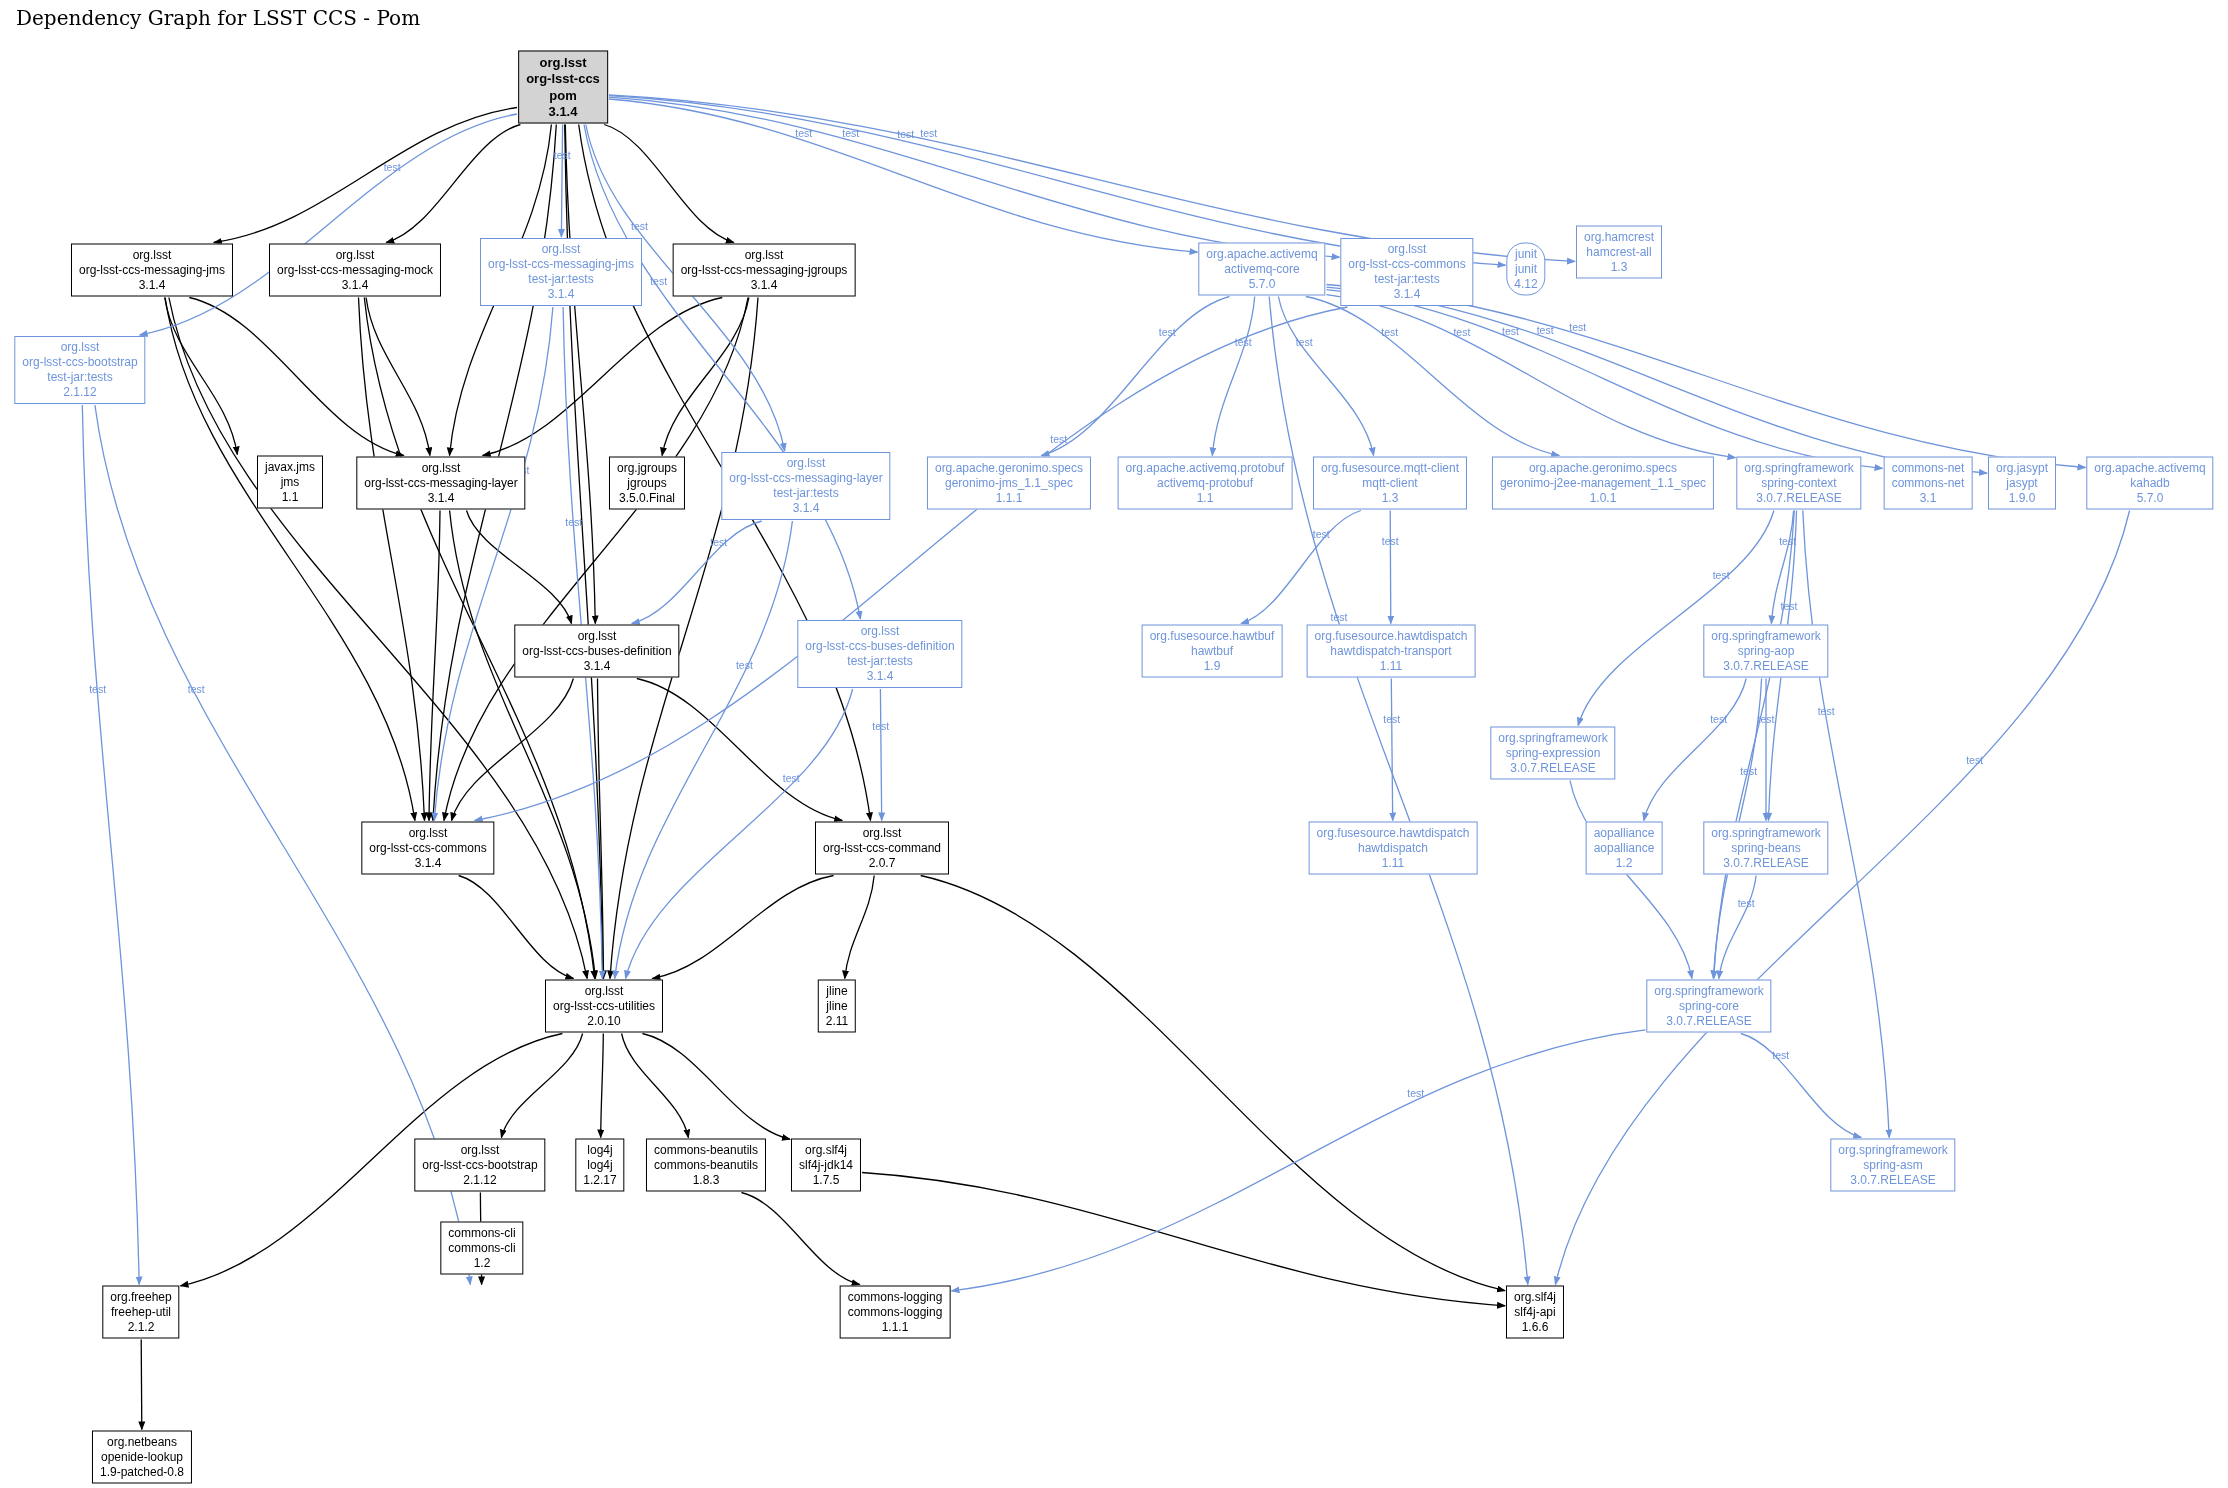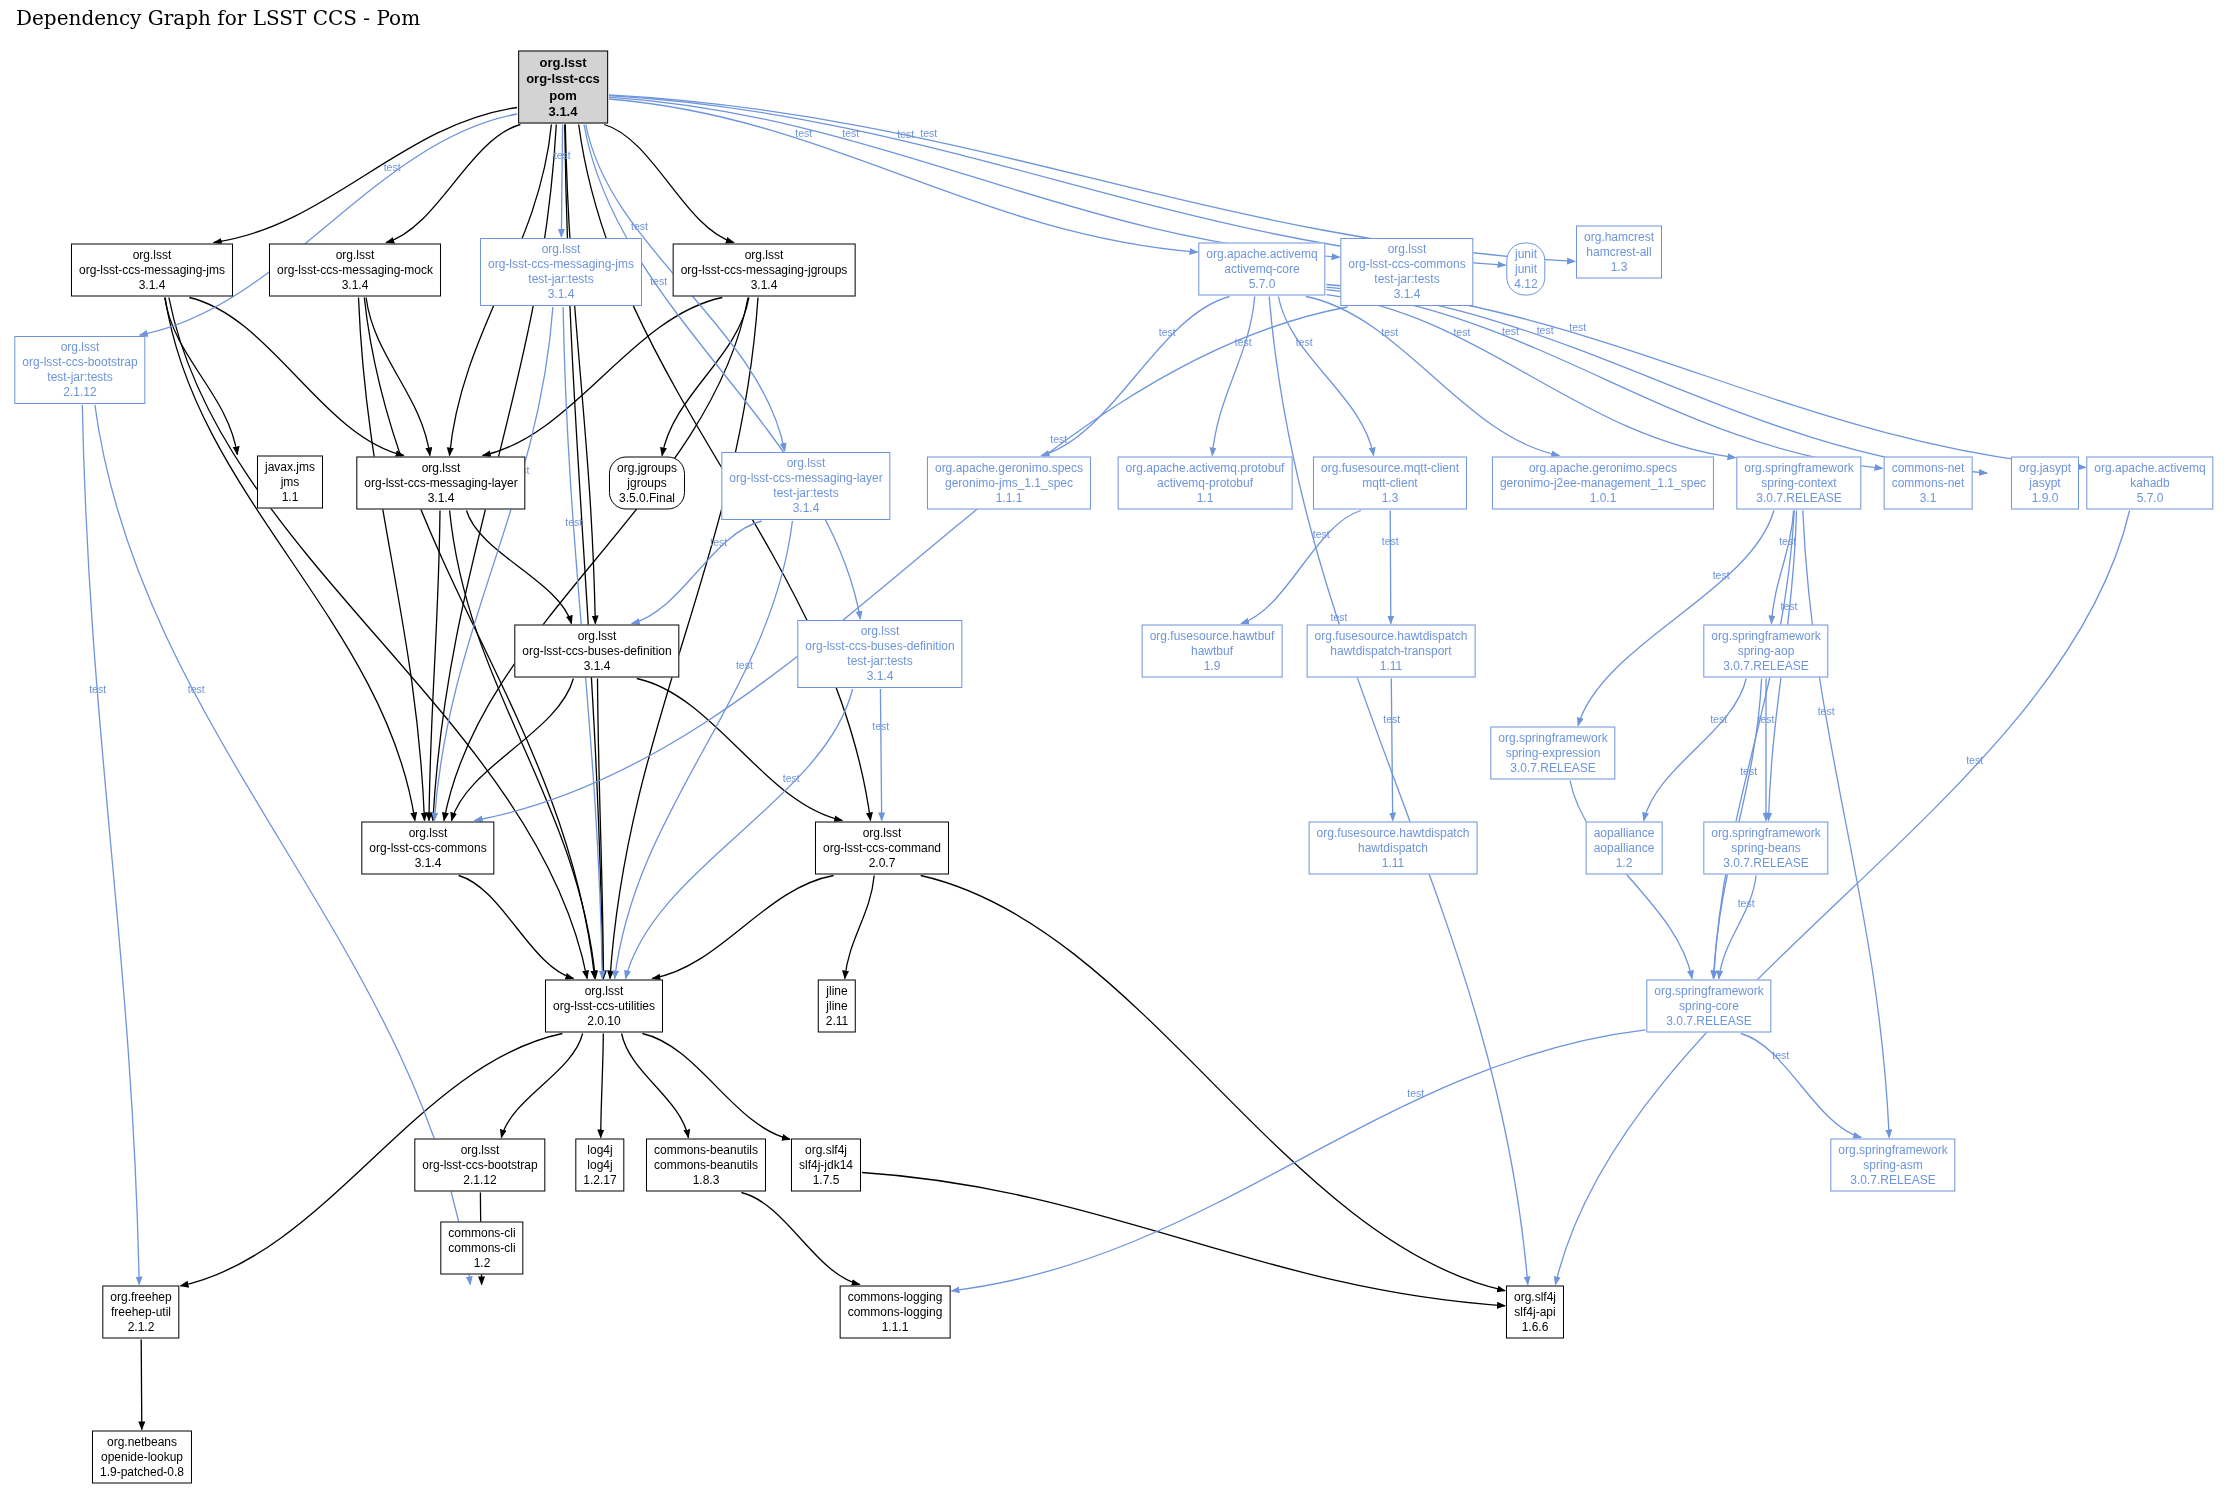--- a/index.html
+++ b/index.html
@@ -210,21 +210,21 @@
     <div class="node" style="left: 250px; top: 482px; margin-left: 40px;">
       <span class="nl">javax.jms</span>
       <span class="nl">jms</span>
       <span class="nl">1.1</span>
     </div>
     <div class="node" style="left: 441px; top: 483px;">
       <span class="nl">org.lsst</span>
       <span class="nl">org-lsst-ccs-messaging-layer</span>
       <span class="nl">3.1.4</span>
     </div>
-    <div class="node" style="left: 647px; top: 483px; border-radius: 17px;">
+    <div class="node" style="left: 647px; top: 483px;">
       <span class="nl">org.jgroups</span>
       <span class="nl">jgroups</span>
       <span class="nl">3.5.0.Final</span>
     </div>
     <div class="node test" style="left: 806px; top: 486px;">
       <span class="nl">org.lsst</span>
       <span class="nl">org-lsst-ccs-messaging-layer</span>
       <span class="nl">test-jar:tests</span>
       <span class="nl">3.1.4</span>
     </div>
@@ -251,21 +251,21 @@
     <div class="node test" style="left: 1799px; top: 483px;">
       <span class="nl">org.springframework</span>
       <span class="nl">spring-context</span>
       <span class="nl">3.0.7.RELEASE</span>
     </div>
     <div class="node test" style="left: 1928px; top: 483px;">
       <span class="nl">commons-net</span>
       <span class="nl">commons-net</span>
       <span class="nl">3.1</span>
     </div>
-    <div class="node test" style="left: 2022px; top: 483px; margin-left: 23px;">
+    <div class="node test" style="left: 2022px; top: 483px;">
       <span class="nl">org.jasypt</span>
       <span class="nl">jasypt</span>
       <span class="nl">1.9.0</span>
     </div>
     <div class="node test" style="left: 2150px; top: 483px;">
       <span class="nl">org.apache.activemq</span>
       <span class="nl">kahadb</span>
       <span class="nl">5.7.0</span>
     </div>
     <div class="node" style="left: 597px; top: 651px;">

